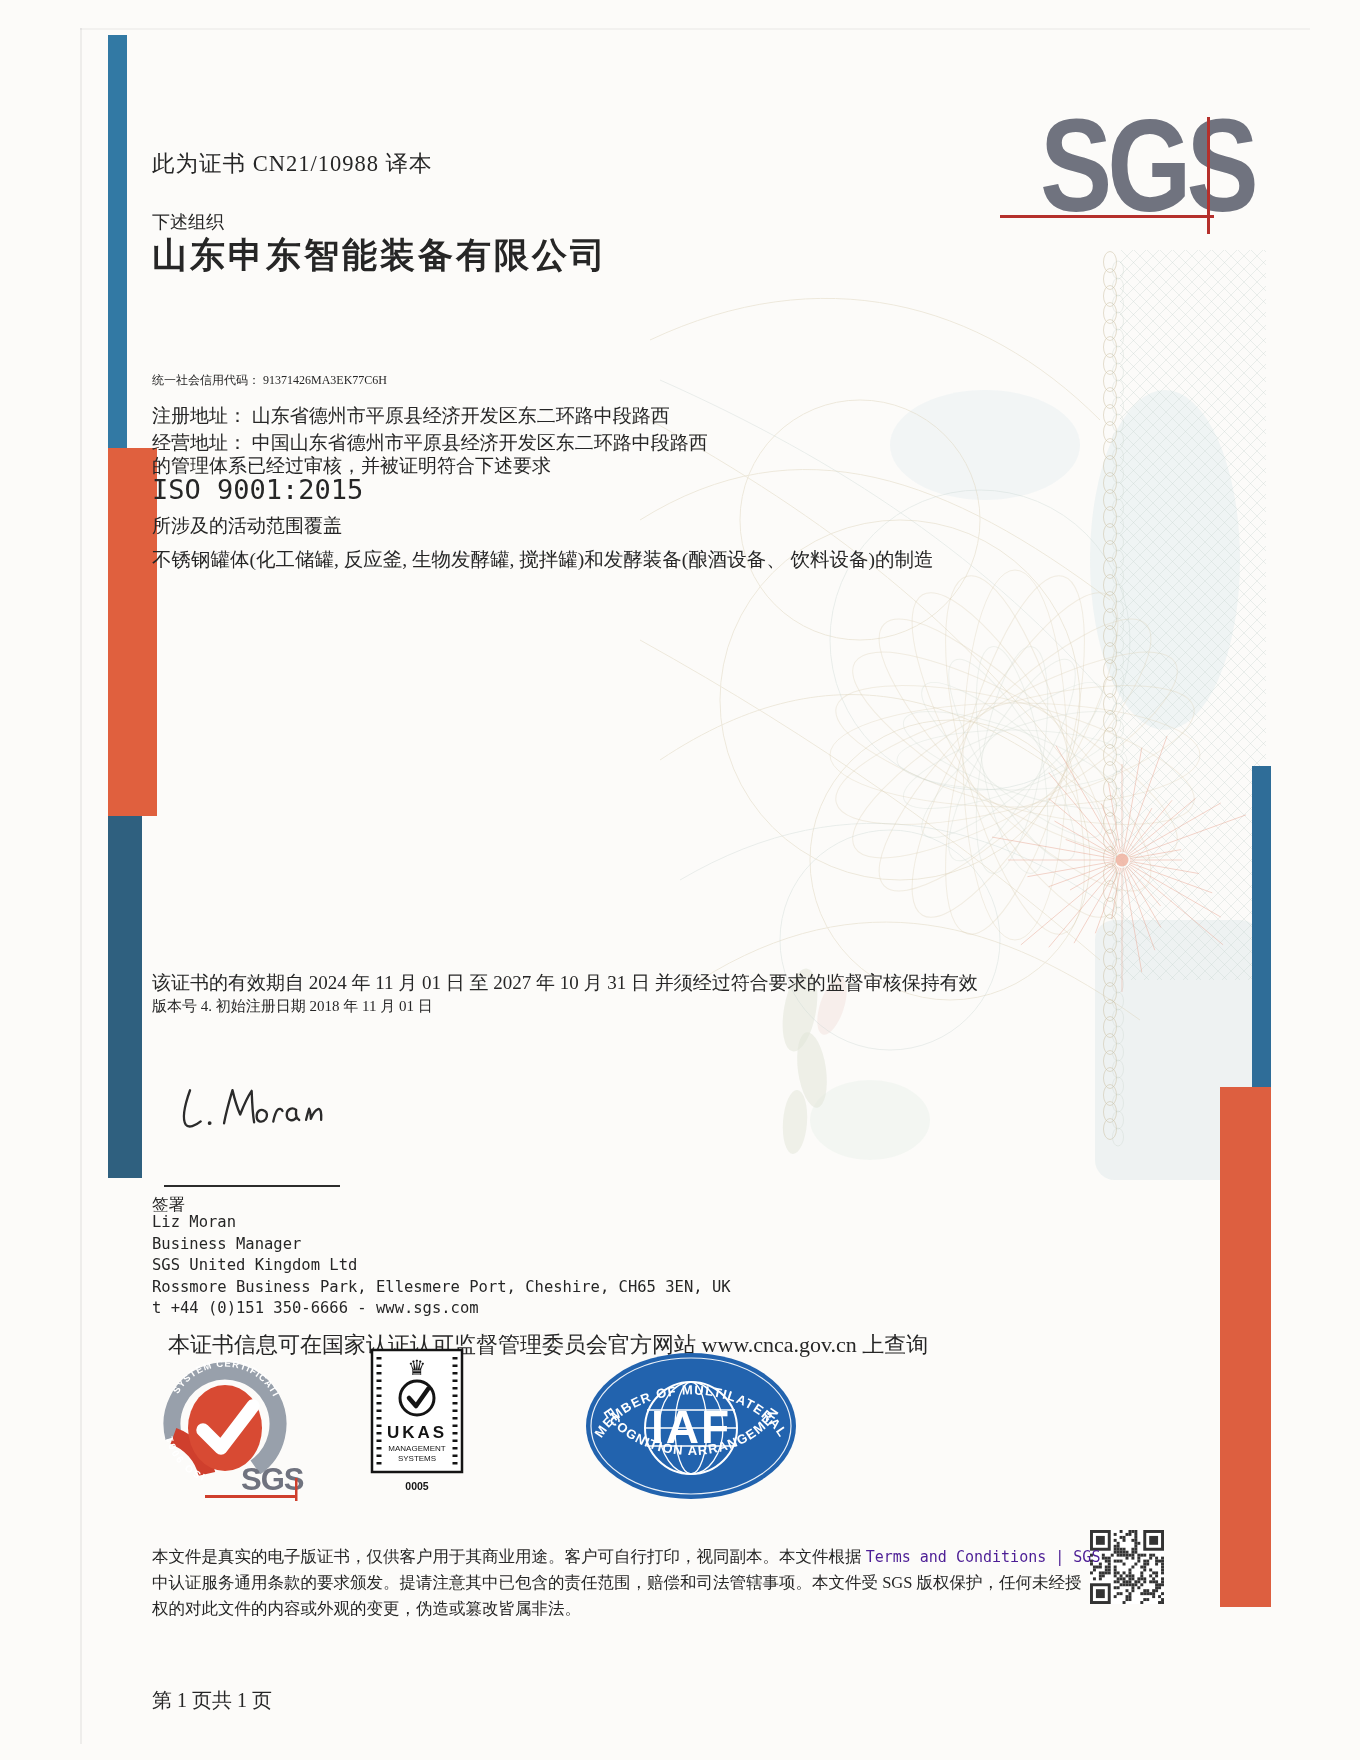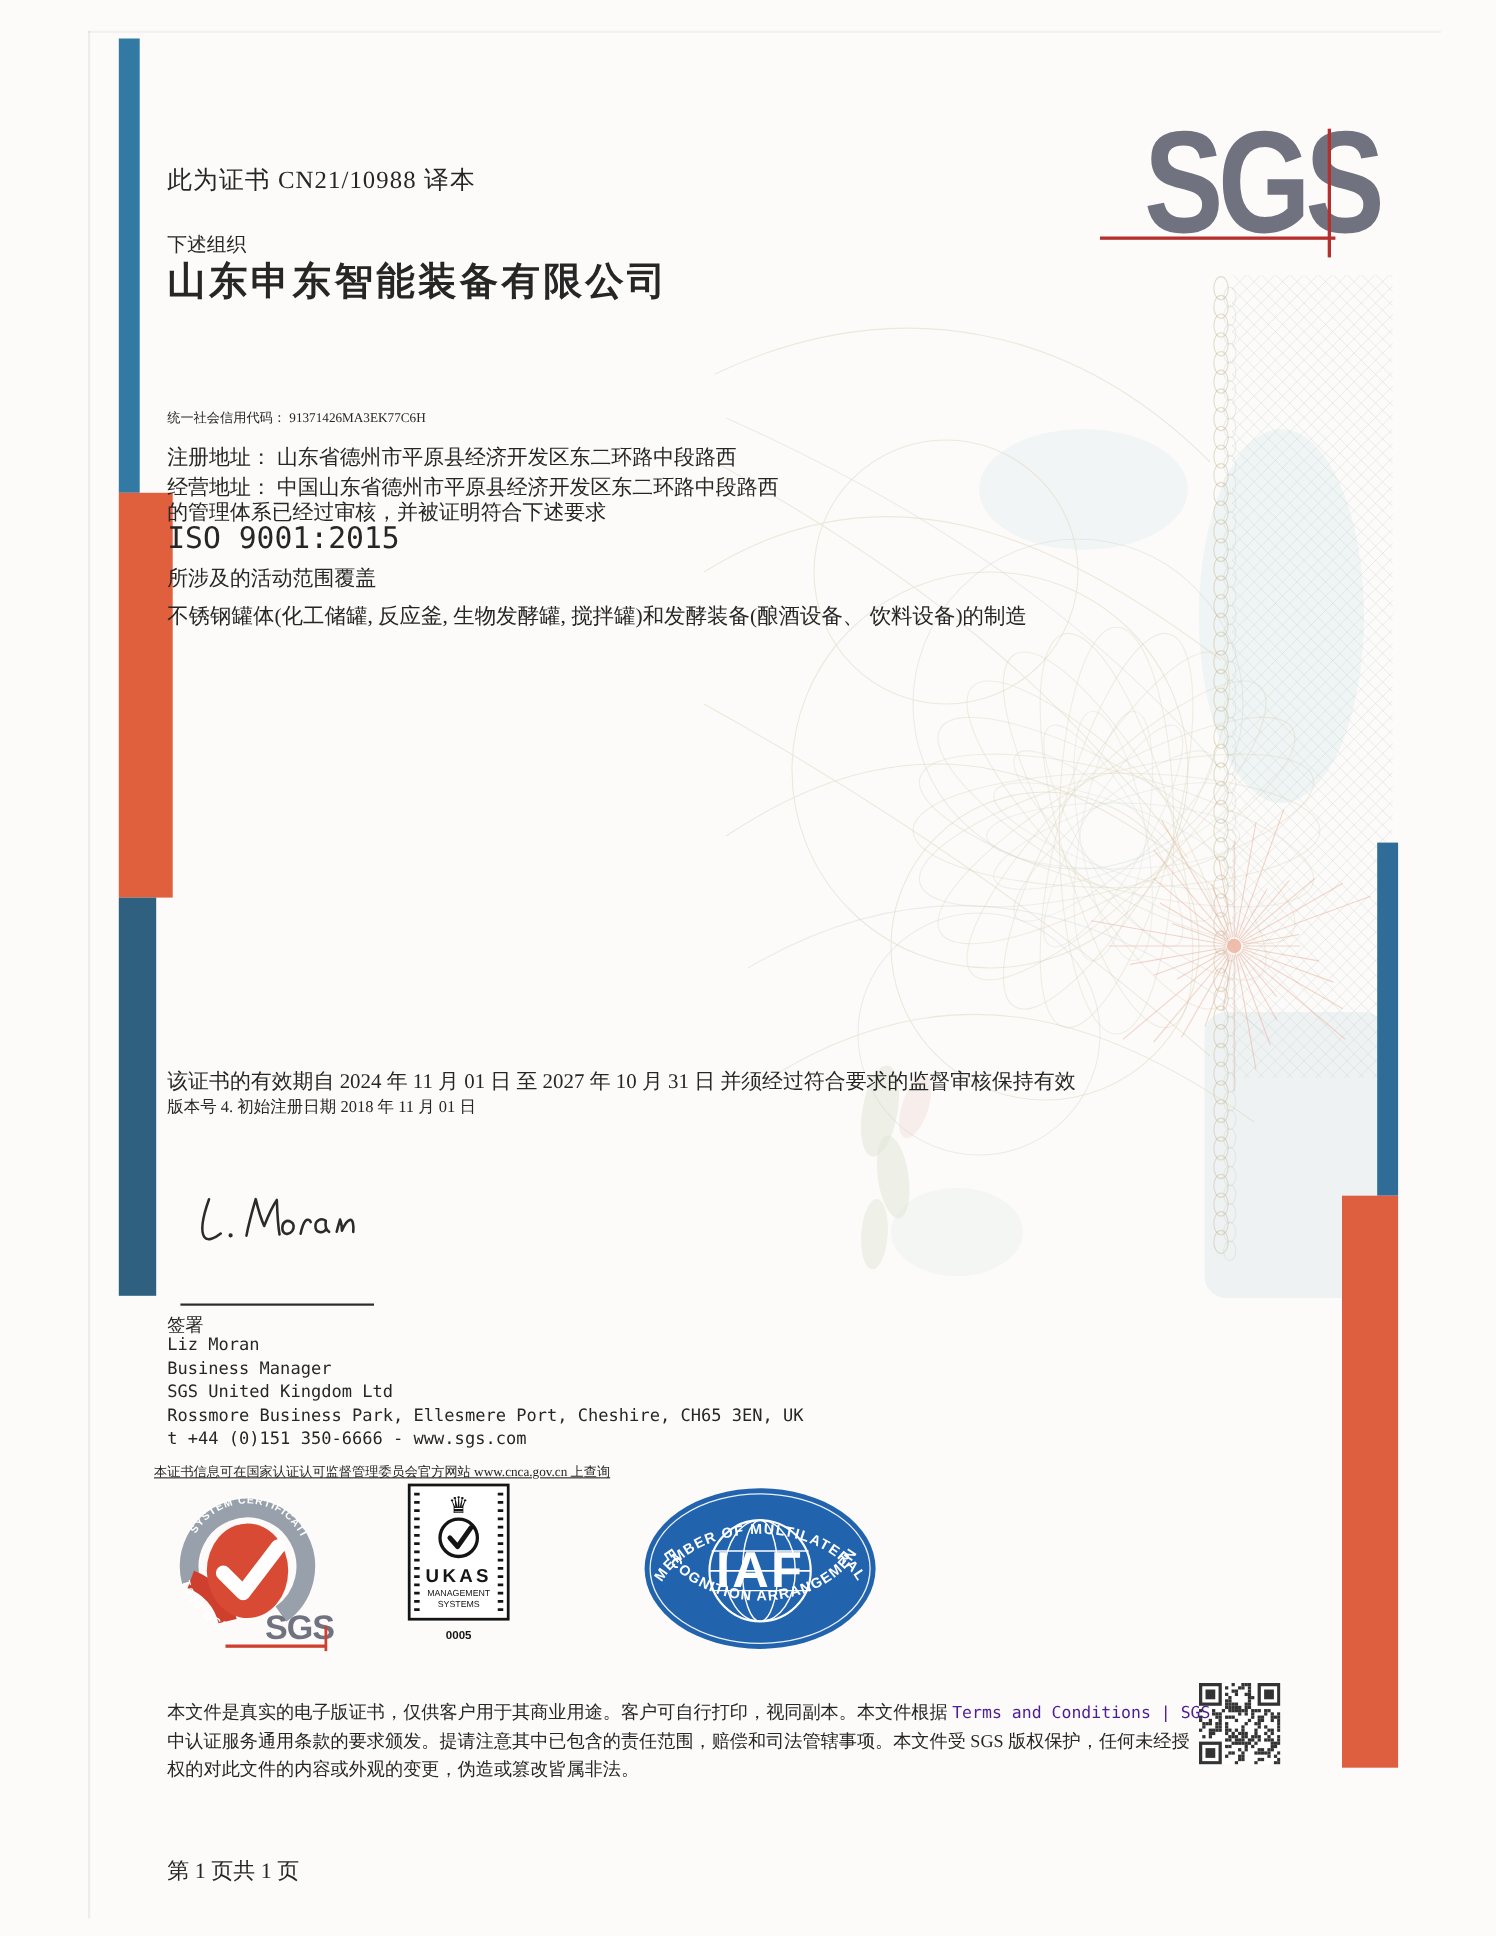--- a/index.html
+++ b/index.html
@@ -45,21 +45,21 @@
   .t-scopein {left:152px;top:513px;font-size:19px;}
   .t-scope   {left:152px;top:546px;font-size:19.5px;}
   .t-valid   {left:152px;top:970px;font-size:19px;}
   .t-version {left:152px;top:997px;font-size:15px;}
 
   .sig-svg{position:absolute;left:170px;top:1080px;width:158px;height:65px;transform:rotate(-2deg);}
   .sig-rule{position:absolute;left:164px;top:1185px;width:176px;height:2px;background:#2c2c2c;}
   .t-siglabel{left:152px;top:1194px;font-size:16.5px;}
   .sig-block{position:absolute;left:152px;top:1212px;font-size:15.5px;line-height:21.5px;}
   .sig-block div{white-space:nowrap;}
-  .t-cnca{left:140px;top:1330px;font-size:12px;text-decoration:underline;}
+  .t-cnca{left:168px;top:1330px;font-size:22px;}
 
   
   .footer-line{left:152px;font-size:16.5px;}
   .f1{top:1546px;} .f2{top:1572px;} .f3{top:1598px;}
   .t-page{left:152px;top:1644px;font-size:20px;margin-top:43px;}
   .link{color:#4c1d95;}
 
   .qr{position:absolute;left:1090px;top:1530px;}
 
   .mark{position:absolute;}

